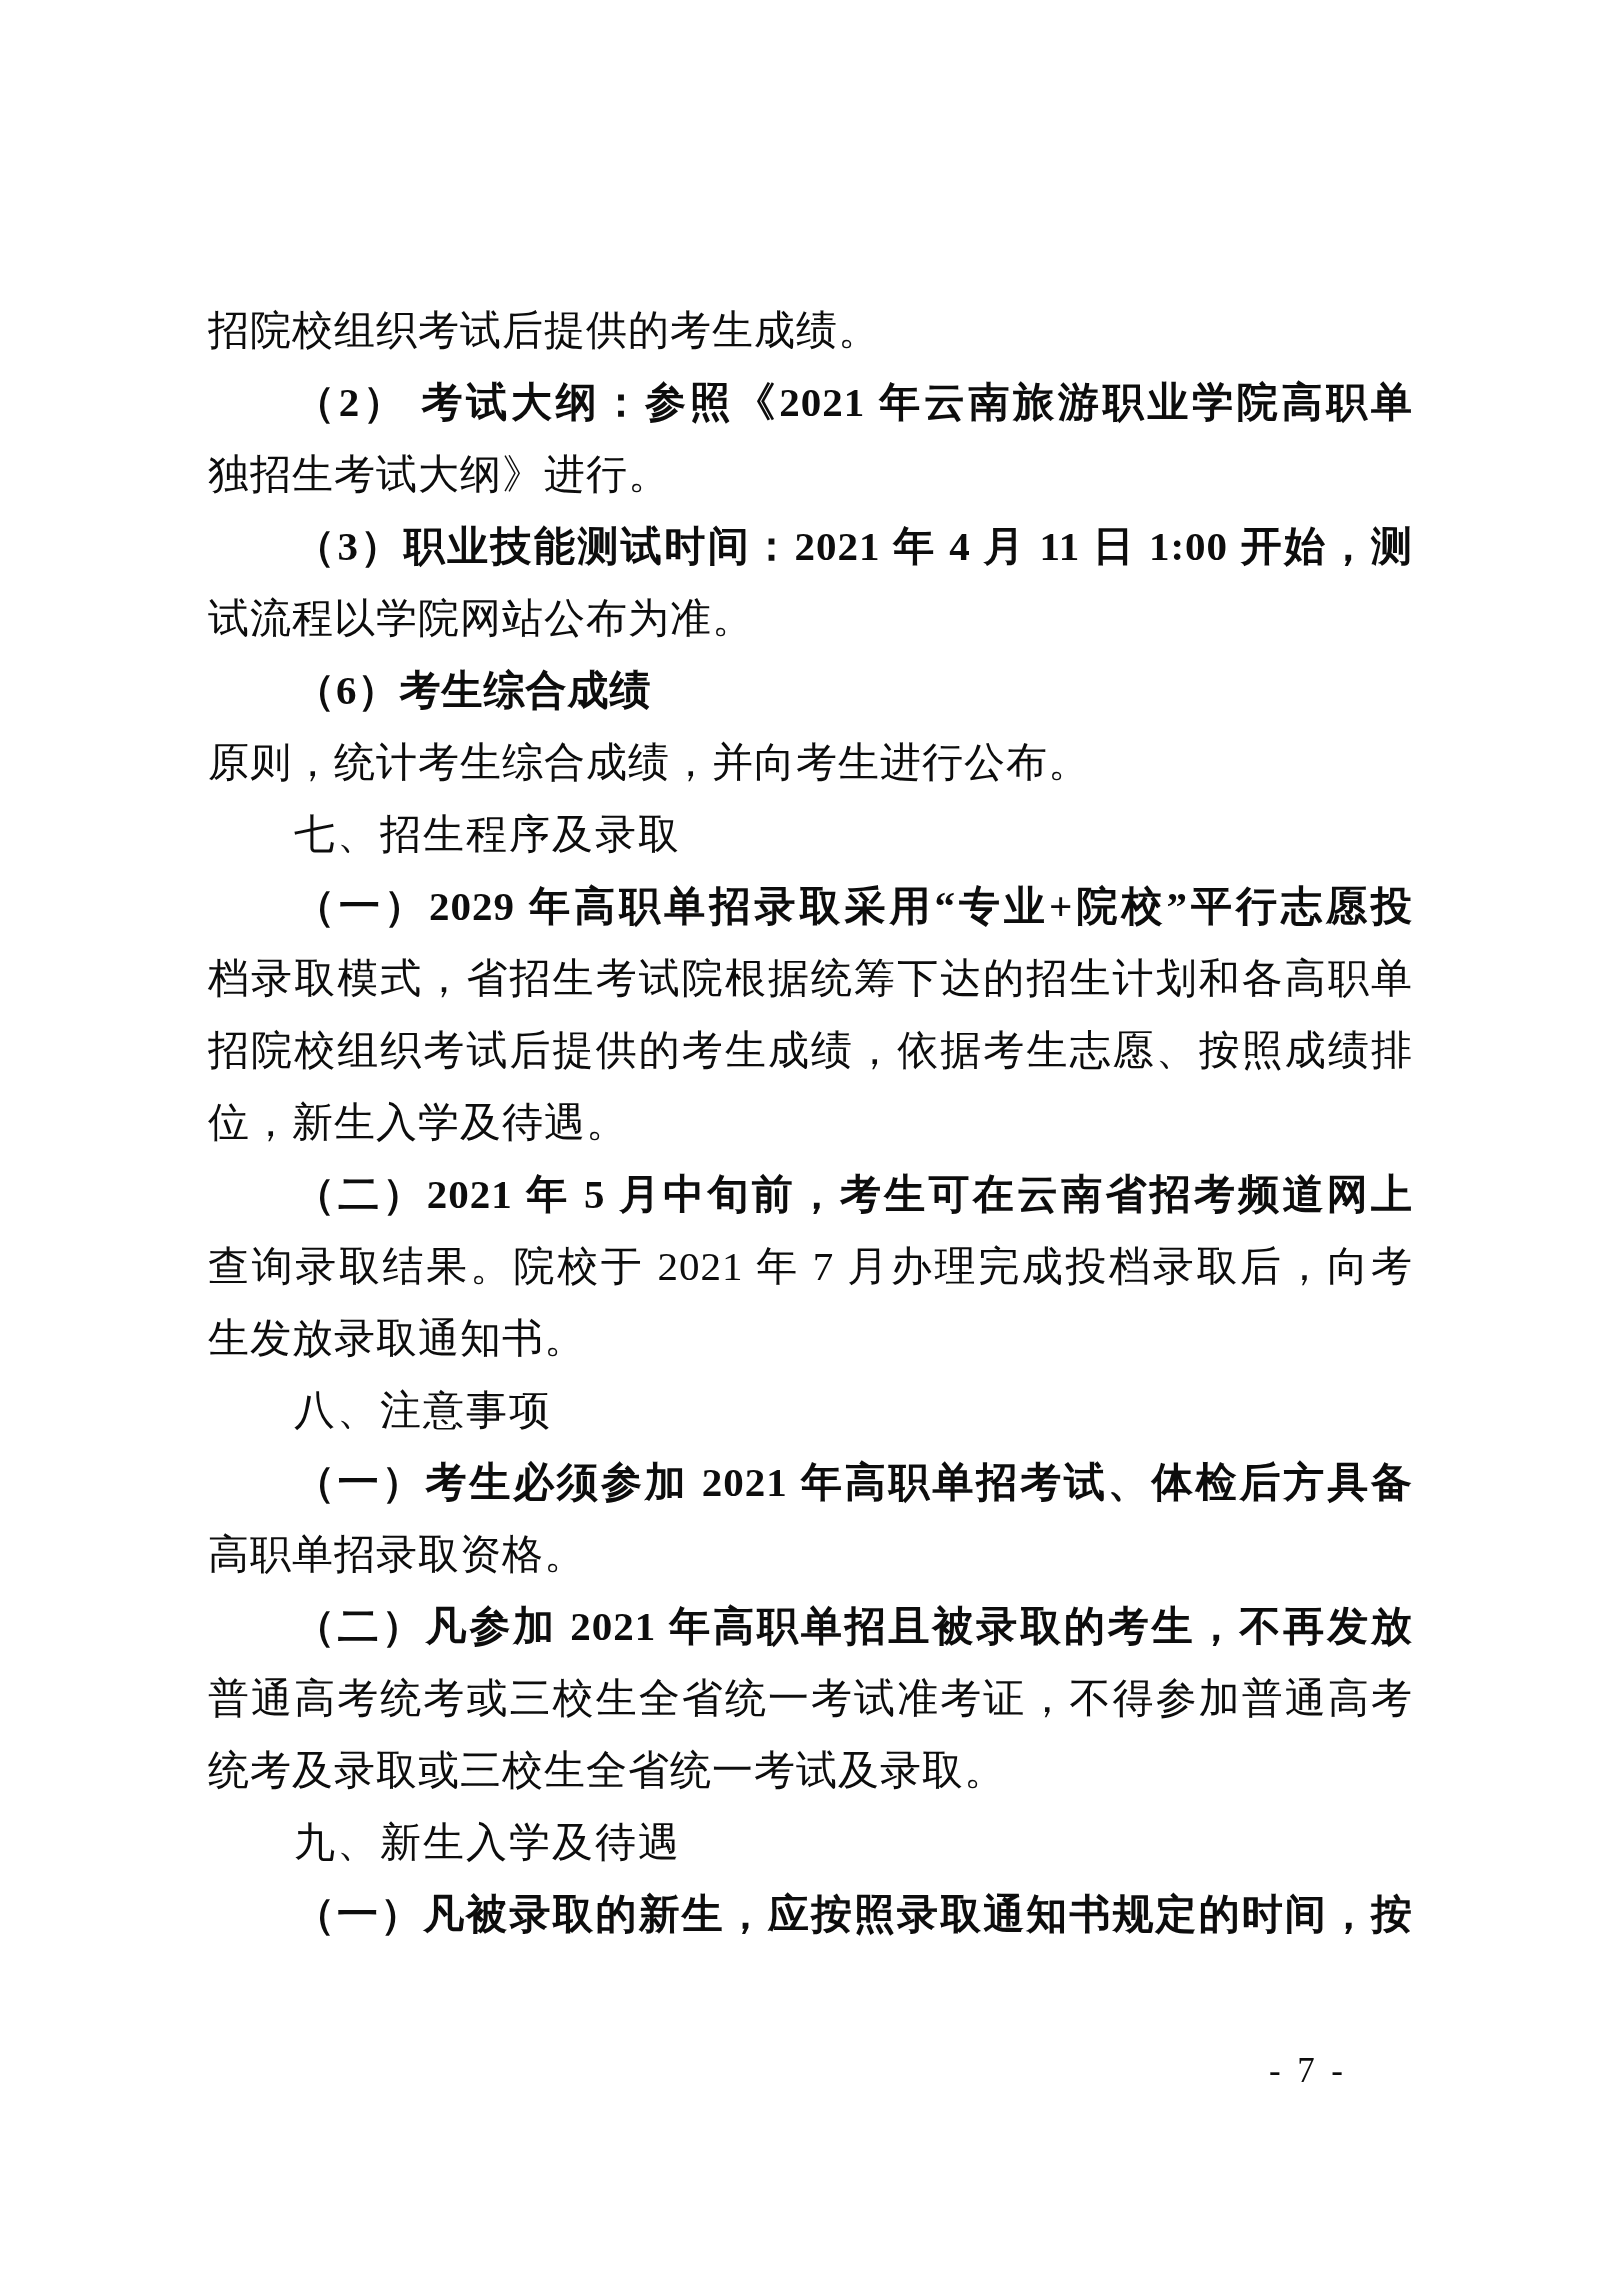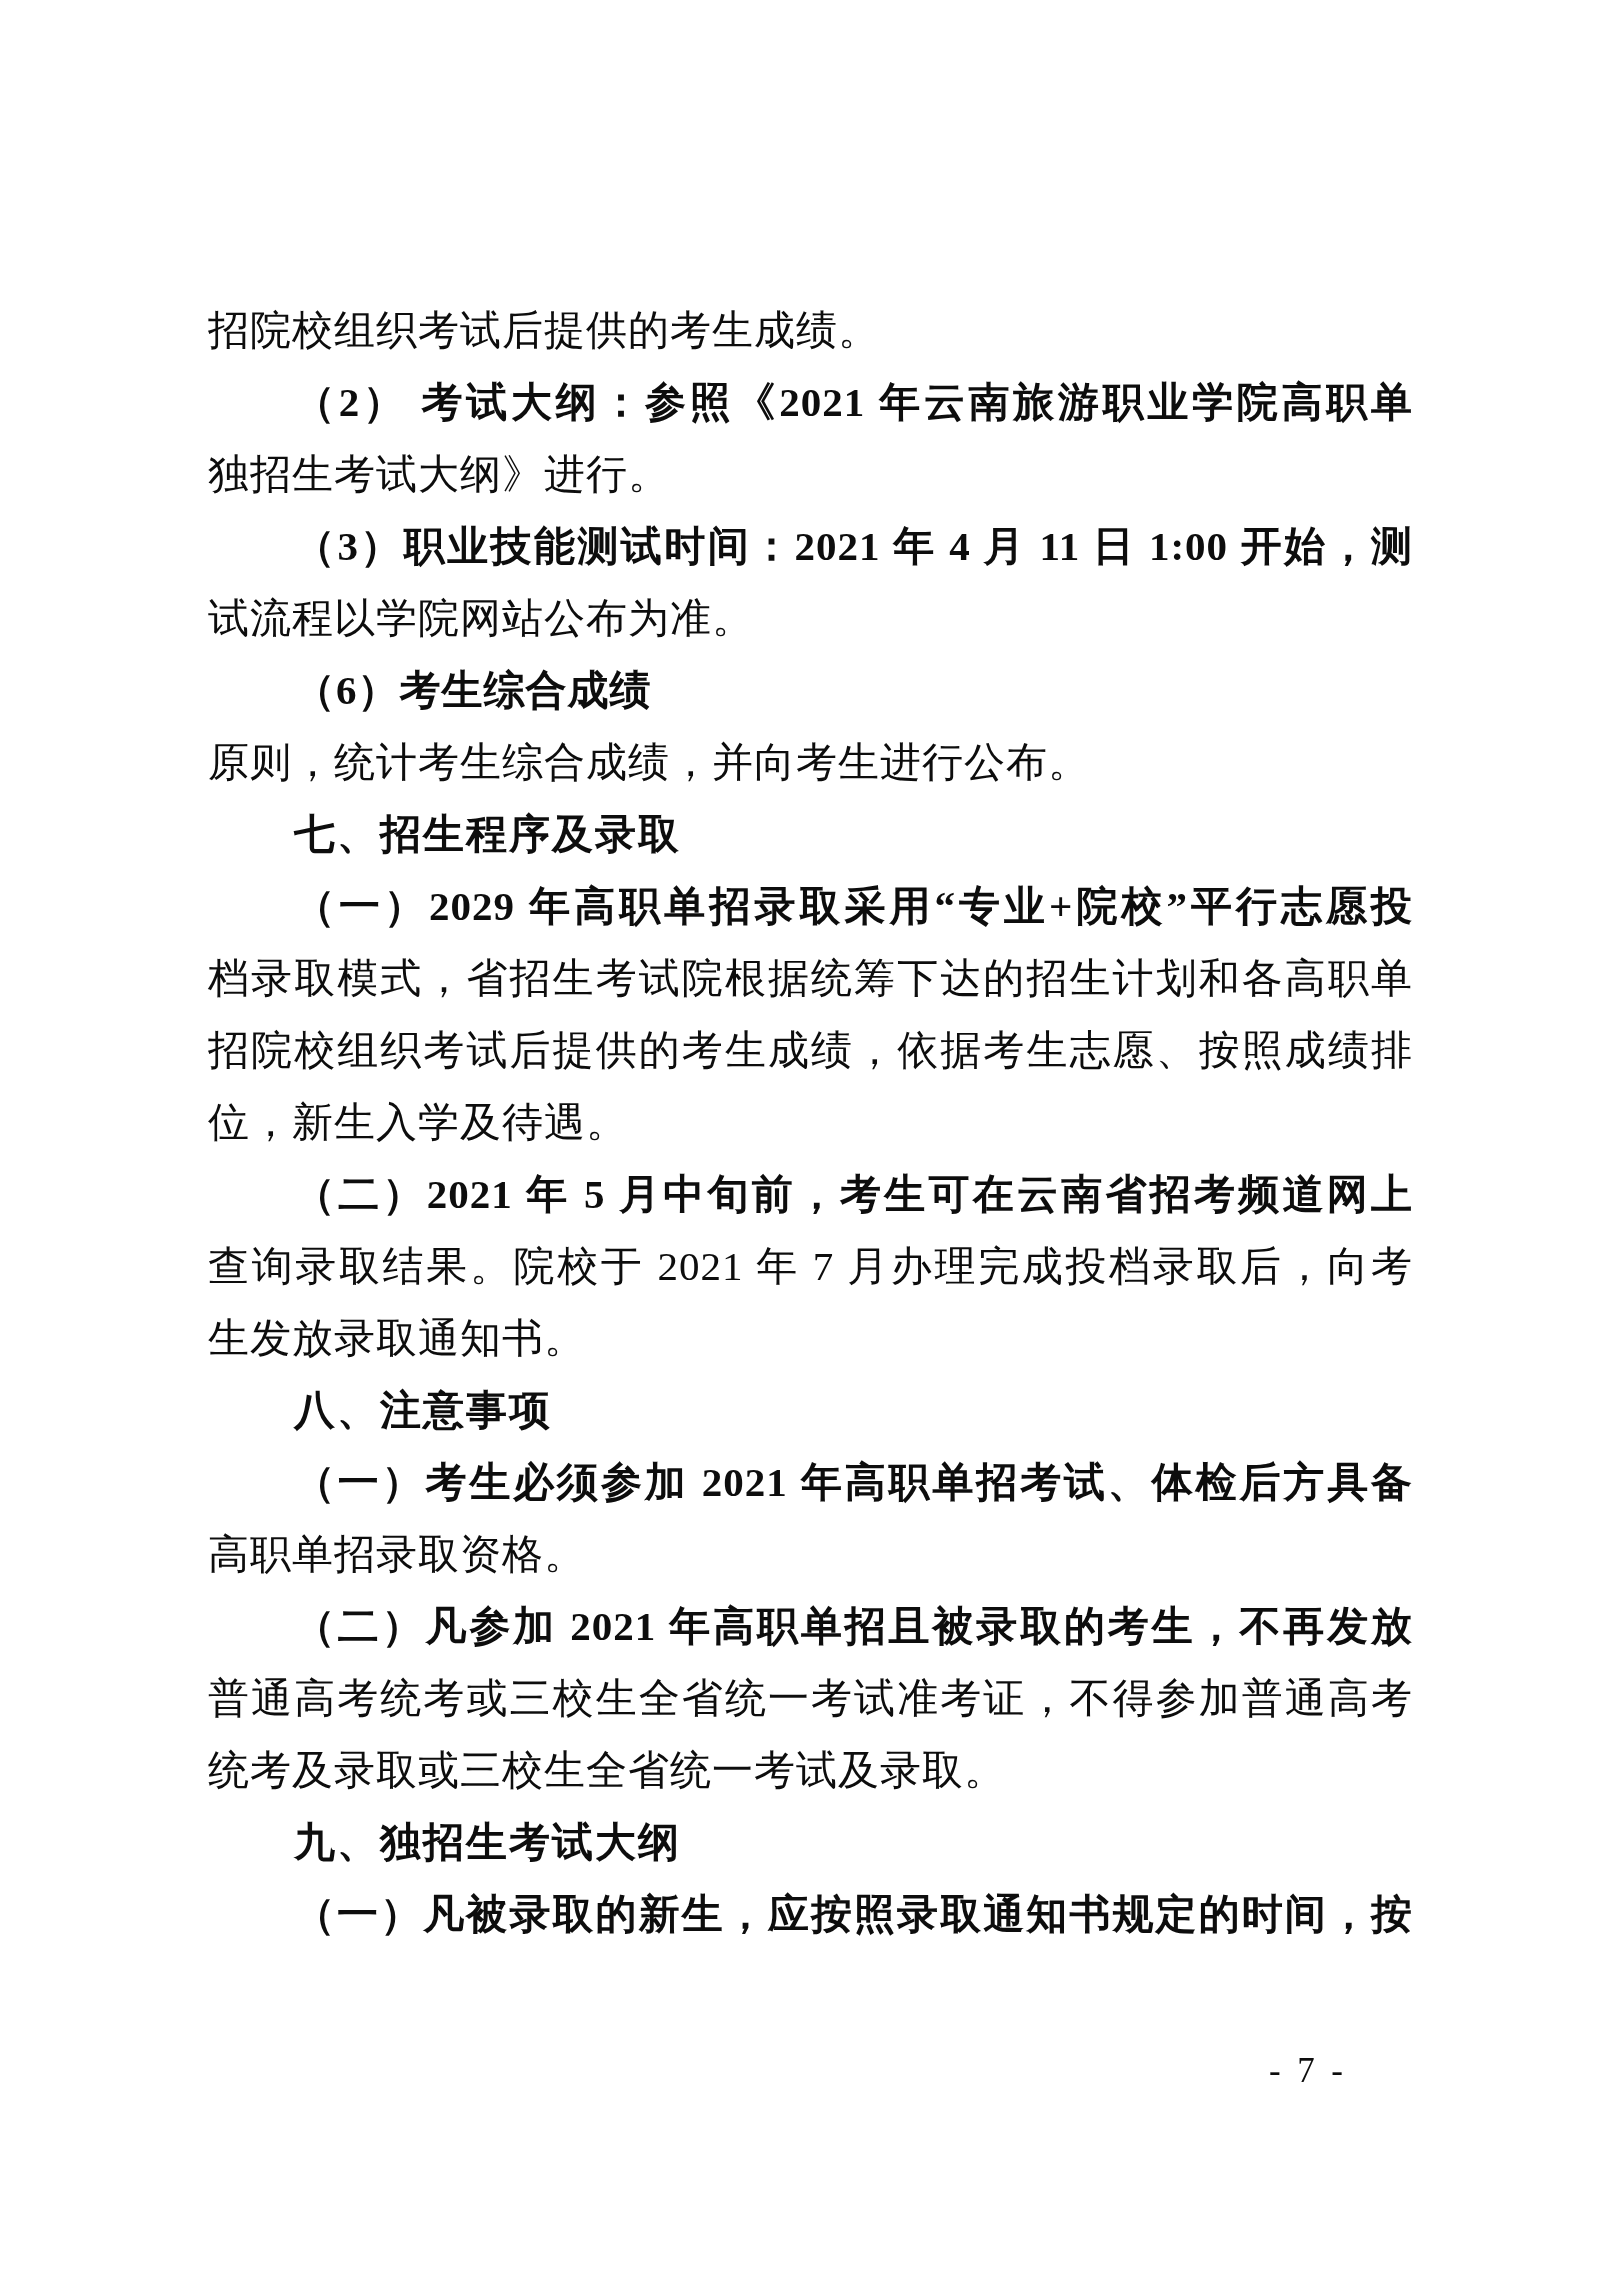--- a/index.html
+++ b/index.html
@@ -31,21 +31,21 @@
     line-height: 72px;
     font-size: 41px;
     white-space: pre;
     letter-spacing: 1px;
   }
   .line.indent {
     text-indent: 86px;
     font-weight: bold;
   }
   .line.heading {
-    font-weight: bold;
+    font-weight: normal;
     font-family: "DejaVu Sans", "Liberation Sans", sans-serif;
     letter-spacing: 2px;
   }
   .line.fill {
     white-space: normal;
     text-align: justify;
     text-align-last: justify;
   }
   .pagenum {
     position: absolute;
@@ -80,18 +80,18 @@
       <div class="line">位，新生入学及待遇。</div>
       <div class="line indent fill">（二）2021 年 5 月中旬前，考生可在云南省招考频道网上</div>
       <div class="line fill">查询录取结果。院校于 2021 年 7 月办理完成投档录取后，向考</div>
       <div class="line">生发放录取通知书。</div>
       <div class="line indent heading">八、注意事项</div>
       <div class="line indent fill">（一）考生必须参加 2021 年高职单招考试、体检后方具备</div>
       <div class="line">高职单招录取资格。</div>
       <div class="line indent fill">（二）凡参加 2021 年高职单招且被录取的考生，不再发放</div>
       <div class="line fill">普通高考统考或三校生全省统一考试准考证，不得参加普通高考</div>
       <div class="line">统考及录取或三校生全省统一考试及录取。</div>
-      <div class="line indent heading">九、独招生考试大纲</div>
+      <div class="line indent heading">九、新生入学及待遇</div>
       <div class="line indent fill">（一）凡被录取的新生，应按照录取通知书规定的时间，按</div>
     </div>
   <div class="pagenum">- 7 -</div>
 </div>
 
 
 </body></html>

